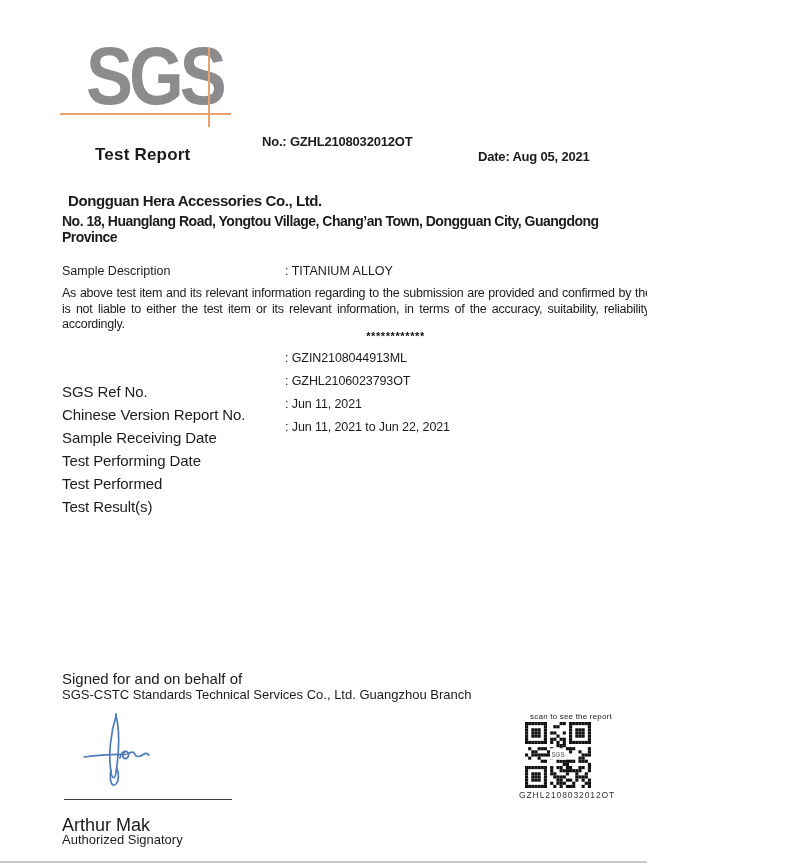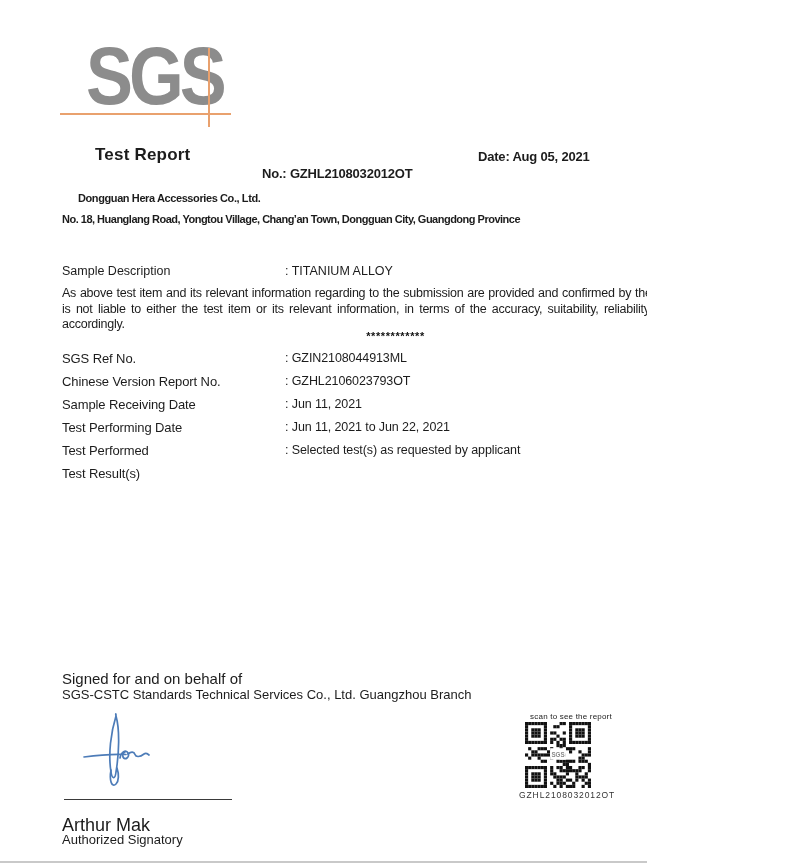--- a/index.html
+++ b/index.html
@@ -20,43 +20,43 @@
     letter-spacing:-5px;color:#8c8c8c;
     transform:scaleX(0.8) scaleY(0.92);
     transform-origin:left top;
   }
   .logo-hline{left:60px;top:113px;width:171px;height:2px;background:#e9a16e;}
   .logo-vline{left:208px;top:48px;width:2px;height:79px;background:#e9a16e;}
 
   
   .title{left:95px;top:145px;font-size:17px;font-weight:bold;letter-spacing:0.2px;}
   .hdr{font-size:13px;font-weight:bold;letter-spacing:-0.2px;}
-  .hdr-no{left:262px;top:166px;}
+  .hdr-no{left:262px;top:134px;}
   .hdr-date{left:478px;top:149px;}
   .hdr-page{left:658px;top:149px;}
 
   
-  .co-name{left:78px;top:192px;font-size:11px;font-weight:bold;letter-spacing:-0.4px;}
-  .co-addr{left:62px;top:213px;font-size:11px;font-weight:bold;letter-spacing:-0.5px;}
+  .co-name{left:68px;top:192px;font-size:15px;font-weight:bold;letter-spacing:-0.4px;}
+  .co-addr{left:62px;top:213px;font-size:14px;font-weight:bold;letter-spacing:-0.5px;}
 
   
   .sample-label{left:62px;top:264px;font-size:12.5px;}
   .sample-value{left:285px;top:264px;font-size:12.5px;}
 
   
   .disclaimer{
     left:62px;top:286px;width:674px;
     font-size:12.5px;line-height:15.6px;letter-spacing:-0.25px;
     text-align:justify;
   }
   .stars{left:0;top:330px;width:791px;text-align:center;
     font-size:11px;font-weight:bold;letter-spacing:0.6px;color:#111;}
 
   
-  .frow-label{left:62px;font-size:13px;letter-spacing:-0.1px;}
+  .frow-label{left:62px;font-size:15px;letter-spacing:-0.1px;margin-top:32px;}
   .frow-value{left:285px;font-size:12.5px;letter-spacing:-0.1px;}
 
   
   .signed1{left:62px;top:670px;font-size:15px;}
   .signed2{left:62px;top:687px;font-size:13px;}
   .sig-svg{left:70px;top:708px;}
   .sig-line{left:64px;top:799px;width:168px;height:0;border-top:1.5px solid #3a3a3a;}
   .sig-name{left:62px;top:815px;font-size:18px;}
   .sig-title{left:62px;top:832px;font-size:13px;}
 
@@ -92,21 +92,20 @@
 
   <div class="abs frow-label" style="top:351px">SGS Ref No.</div>
   <div class="abs frow-value" style="top:351px">: GZIN2108044913ML</div>
   <div class="abs frow-label" style="top:374px">Chinese Version Report No.</div>
   <div class="abs frow-value" style="top:374px">: GZHL2106023793OT</div>
   <div class="abs frow-label" style="top:397px">Sample Receiving Date</div>
   <div class="abs frow-value" style="top:397px">: Jun 11, 2021</div>
   <div class="abs frow-label" style="top:420px">Test Performing Date</div>
   <div class="abs frow-value" style="top:420px">: Jun 11, 2021 to Jun 22, 2021</div>
   <div class="abs frow-label" style="top:443px">Test Performed</div>
-  <div class="abs frow-value" style="top:443px">: Selected test(s) as requested by applicant</div>
   <div class="abs frow-label" style="top:466px">Test Result(s)</div>
 
   <div class="abs signed1">Signed for and on behalf of</div>
   <div class="abs signed2">SGS-CSTC Standards Technical Services Co., Ltd. Guangzhou Branch</div>
 
   <svg class="abs sig-svg" width="120" height="92" viewBox="0 0 120 92" fill="none">
     <g stroke="#4d7cb8" stroke-width="1.7" stroke-linecap="round" fill="none">
       <path d="M46,8 C41,24 38,46 41,64 C42,71 45,72 46,64 C49,46 50,22 46,8 C45.4,5.5 46,5 46,8 Z"></path>
       <path d="M14,49 C32,46.5 46,46 56,46.5"></path>
       <path d="M50,50 C51,44 56,41 58,45 C60,49 55,53 53,49 C52.5,47.5 53,45 55,44"></path>

